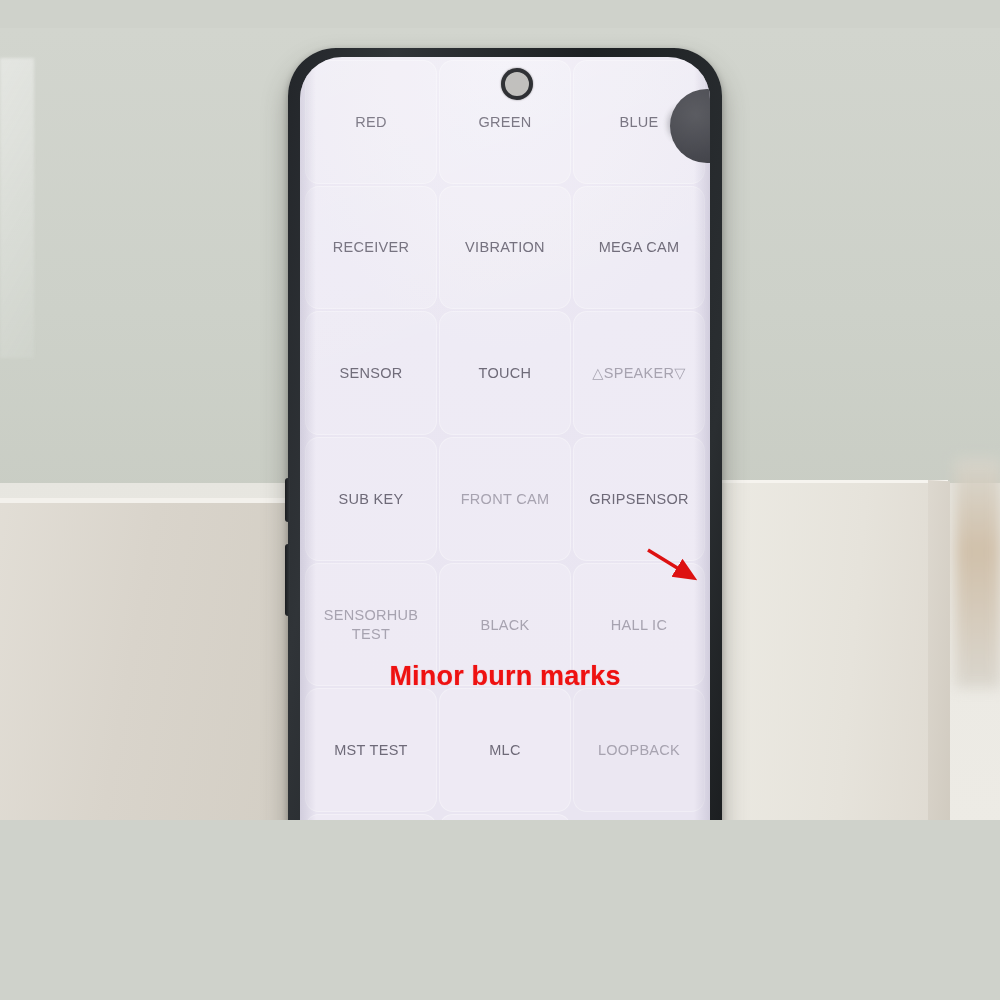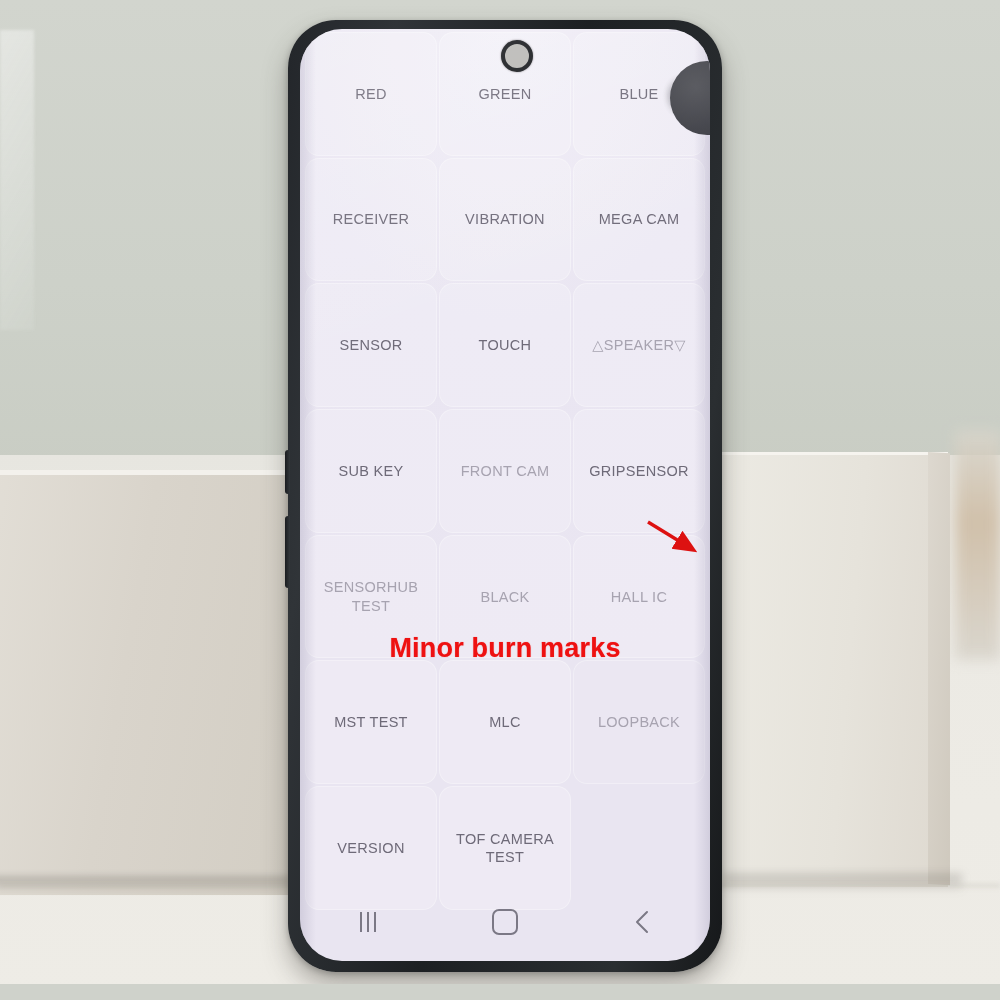--- a/index.html
+++ b/index.html
@@ -1,21 +1,21 @@
 <!DOCTYPE html>
 <html><head>
 <meta charset="utf-8">
 <style>
   html,body{margin:0;padding:0;}
   body{
     width:1000px;height:1000px;overflow:hidden;
     font-family:"Liberation Sans", sans-serif;
     background:#cfd2cb;
   }
-  #stage{position:relative;width:1000px;height:984px;overflow:hidden;}
+  #stage{position:relative;width:1000px;height:792px;overflow:hidden;margin-top:28px;}
 
   
   .bg-wall{
     position:absolute;left:0;top:0;width:1000px;height:472px;
     background:linear-gradient(180deg,#d2d5ce 0%,#cdd1c9 60%,#c9cdc4 100%);
   }
   .bg-wall-plastic{
     position:absolute;left:0px;top:30px;width:34px;height:300px;
     background:linear-gradient(120deg,rgba(255,255,255,.55),rgba(235,240,235,.15));
     filter:blur(1.5px);opacity:.75;

